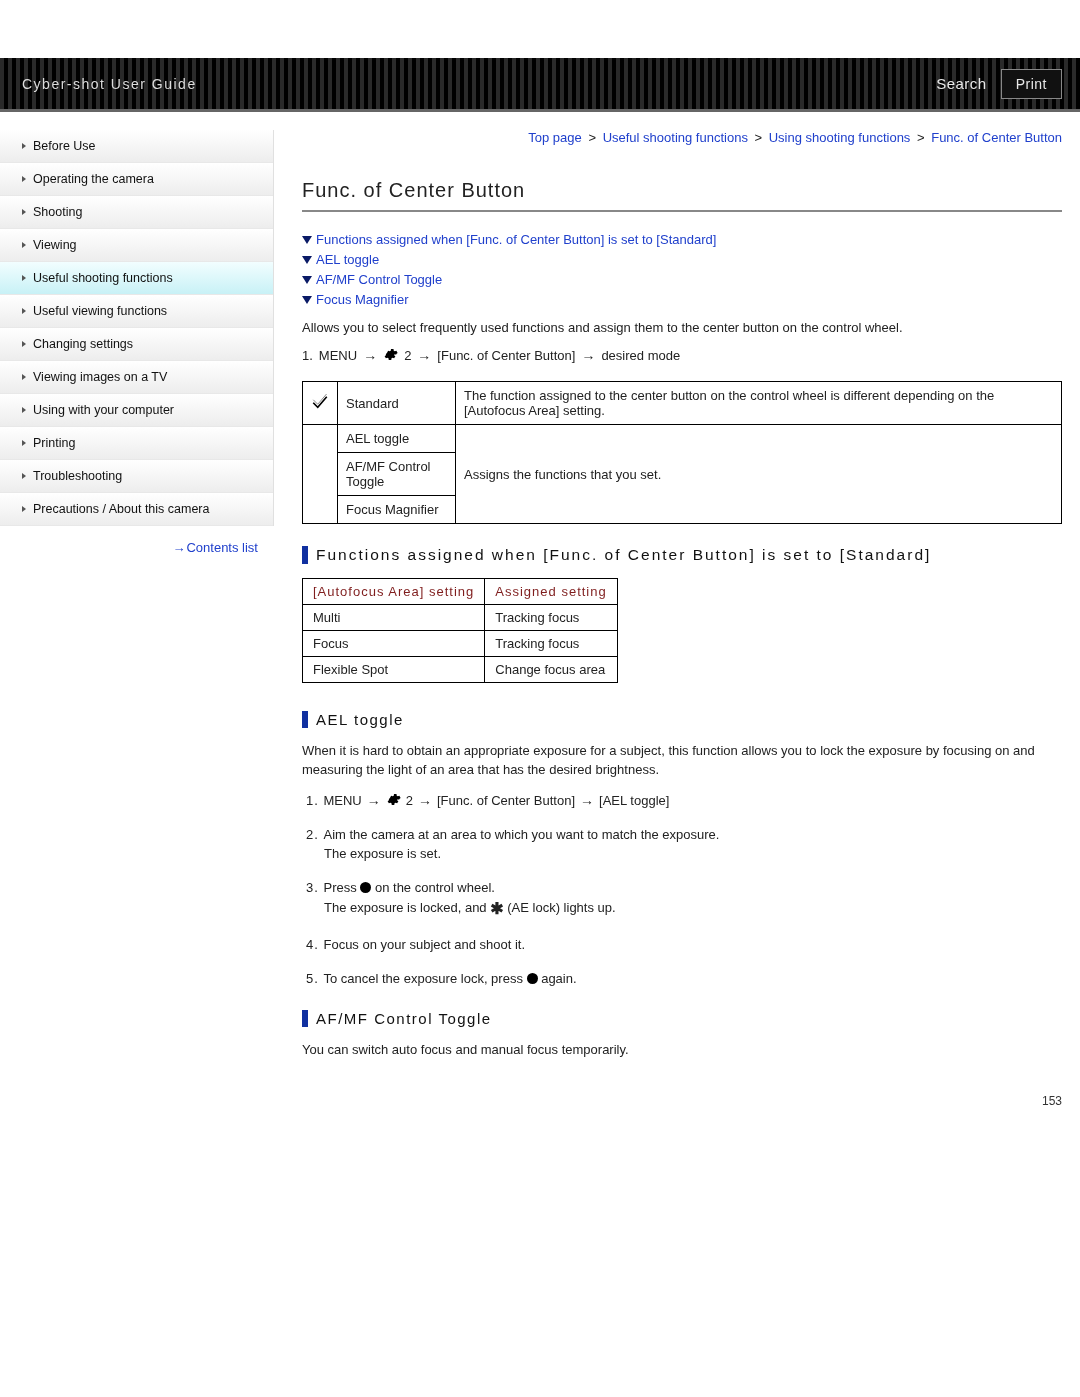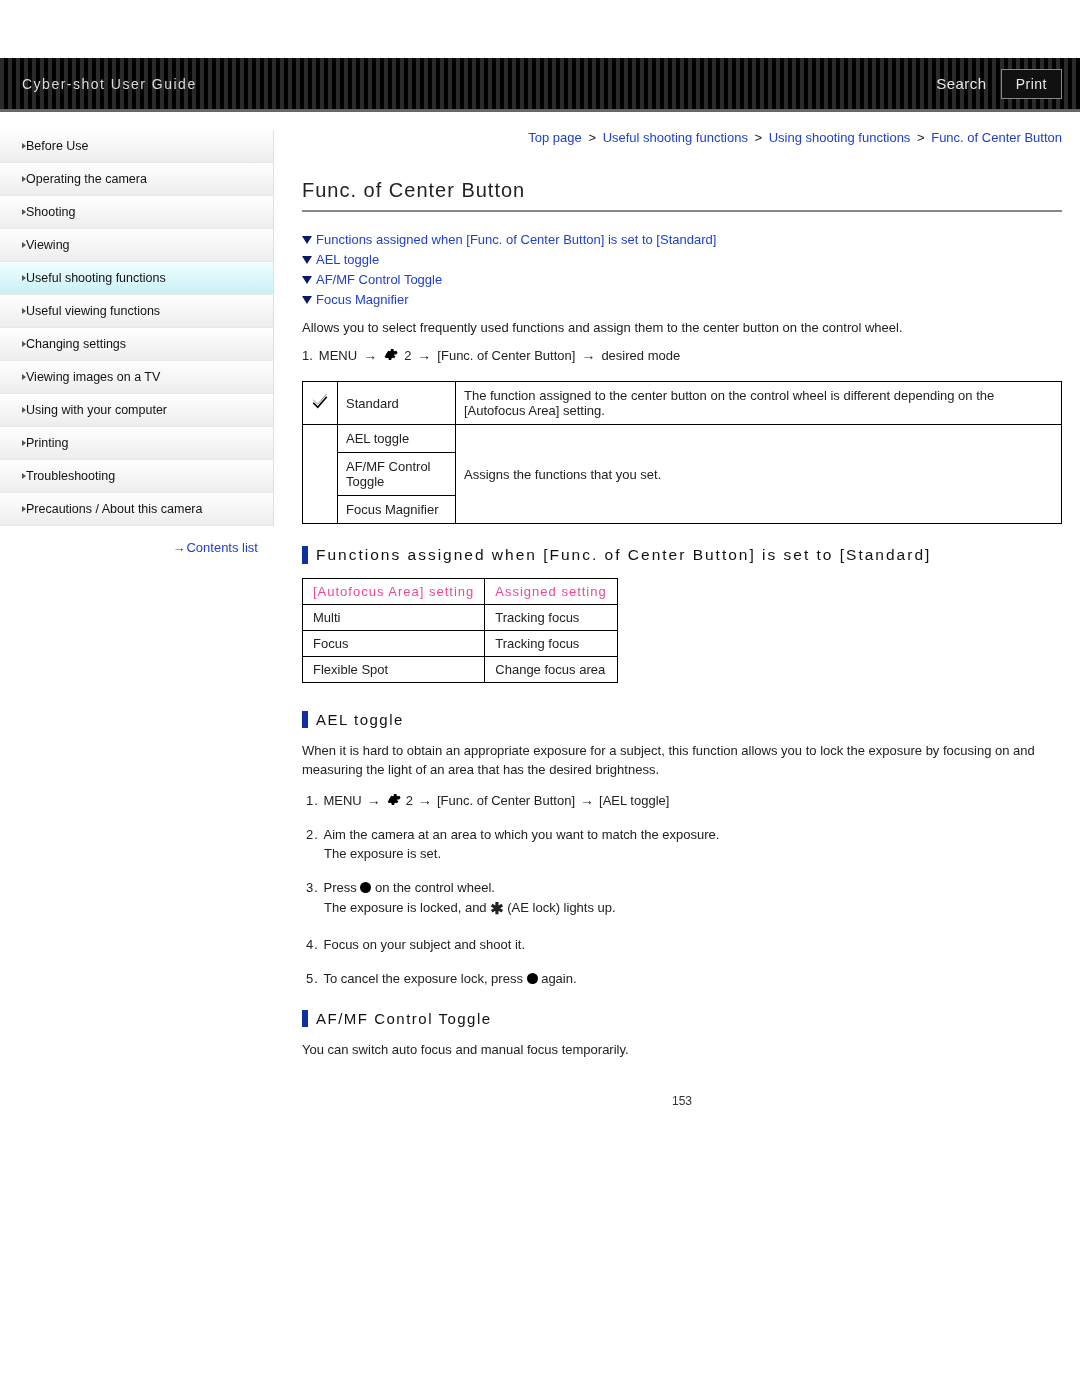--- a/index.html
+++ b/index.html
@@ -30,21 +30,21 @@
 
   
   .sidebar { width: 274px; flex-shrink: 0; padding-top: 18px; }
   .nav-list { list-style: none; border-right: 1px solid #e0e0e0; }
   .nav-item {
     padding: 9px 10px 9px 22px;
     border-bottom: 1px solid #e8e8e8;
     background: linear-gradient(#ffffff, #ededed);
     font-size: 12.5px;
     color: #111;
-    display: flex; align-items: center; 
+    display: flex; align-items: center; gap: 7px;
   }
   .nav-item.active { background: linear-gradient(#f2feff, #c8f1f6); }
   .nav-caret {
     width: 0; height: 0;
     border-top: 3px solid transparent;
     border-bottom: 3px solid transparent;
     border-left: 4px solid #555;
   }
   .contents-link { text-align: right; padding: 14px 16px 0 0; }
   .contents-link a { color: #2040cc; text-decoration: none; font-size: 13px; }
@@ -92,34 +92,34 @@
     letter-spacing: 1.5px;
     font-weight: 400;
     margin: 22px 0 14px 0;
     color: #111;
   }
   .section-h.big { font-size: 15.5px; letter-spacing: 2px; }
 
   
   table.assigned { border-collapse: collapse; font-size: 13px; margin-bottom: 28px; }
   table.assigned th, table.assigned td { border: 1px solid #000; padding: 5px 10px; text-align: left; }
-  table.assigned th { font-weight: 400; letter-spacing: 1px; color: #ec4899; background: #fff; }
+  table.assigned th { font-weight: 400; letter-spacing: 1px; color: #7f1d1d; background: #fff; }
 
   .para { font-size: 13px; line-height: 1.45; margin-bottom: 10px; }
 
   ol.steps { list-style: none; counter-reset: step; padding-left: 4px; }
   ol.steps > li { counter-increment: step; margin-bottom: 14px; font-size: 13px; line-height: 1.5; }
   ol.steps > li::before { content: counter(step) ". "; letter-spacing: 1px; }
   ol.steps .sub { display: block; margin-left: 18px; }
   ol.steps .inline-row { display: inline-flex; align-items: center; gap: 5px; flex-wrap: wrap; }
 
   .dot { display: inline-block; width: 11px; height: 11px; background: #000; border-radius: 50%; vertical-align: -1px; }
   .star { font-size: 16px; font-weight: bold; vertical-align: -2px; }
 
-  .pagenum { text-align: center; font-size: 12px; margin-top: 34px; color: #333; }
+  .pagenum { text-align: right; font-size: 12px; margin-top: 34px; color: #333; }
 </style>
 </head>
 <body>
 
 <div class="page">
 
   <div class="header-bar">
     <div class="header-title">Cyber-shot User Guide</div>
     <div class="header-actions">
       <button class="search-btn">Search</button>

